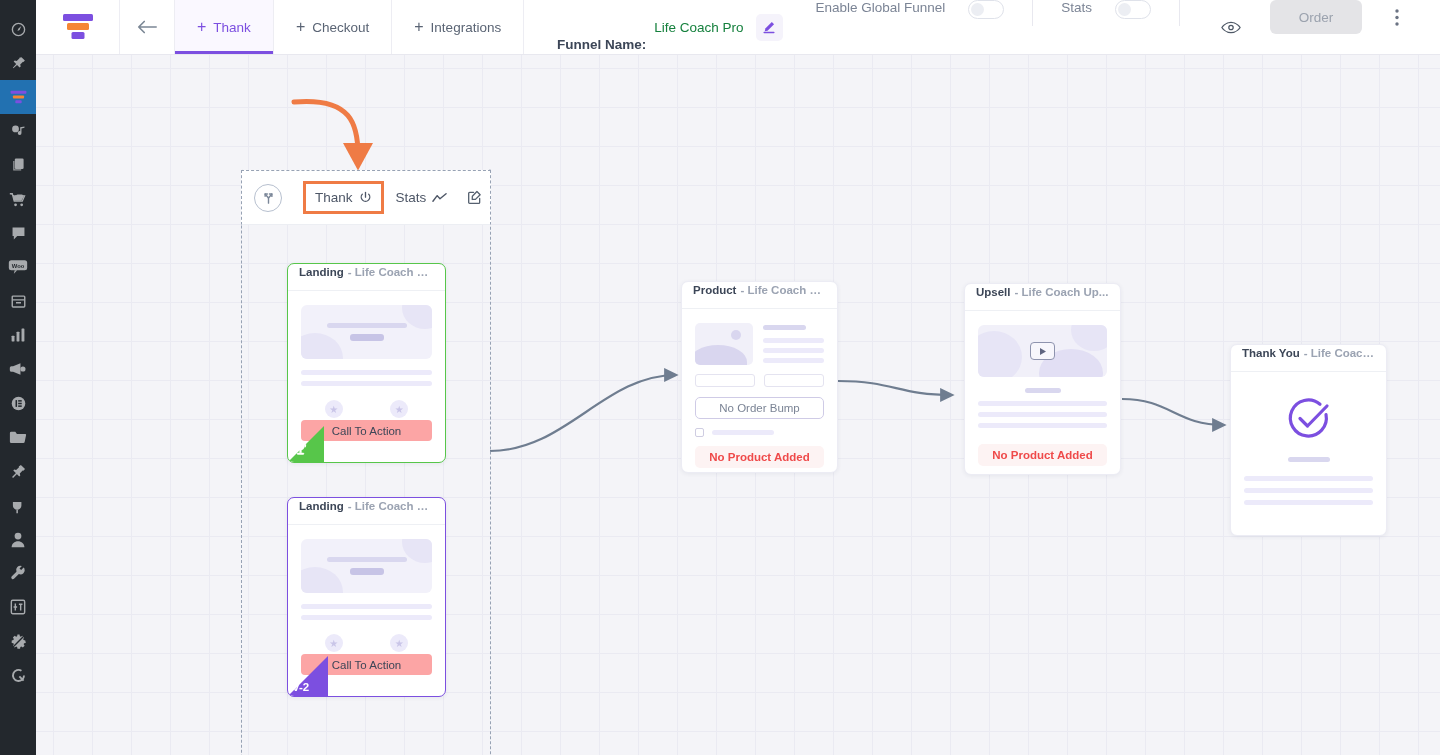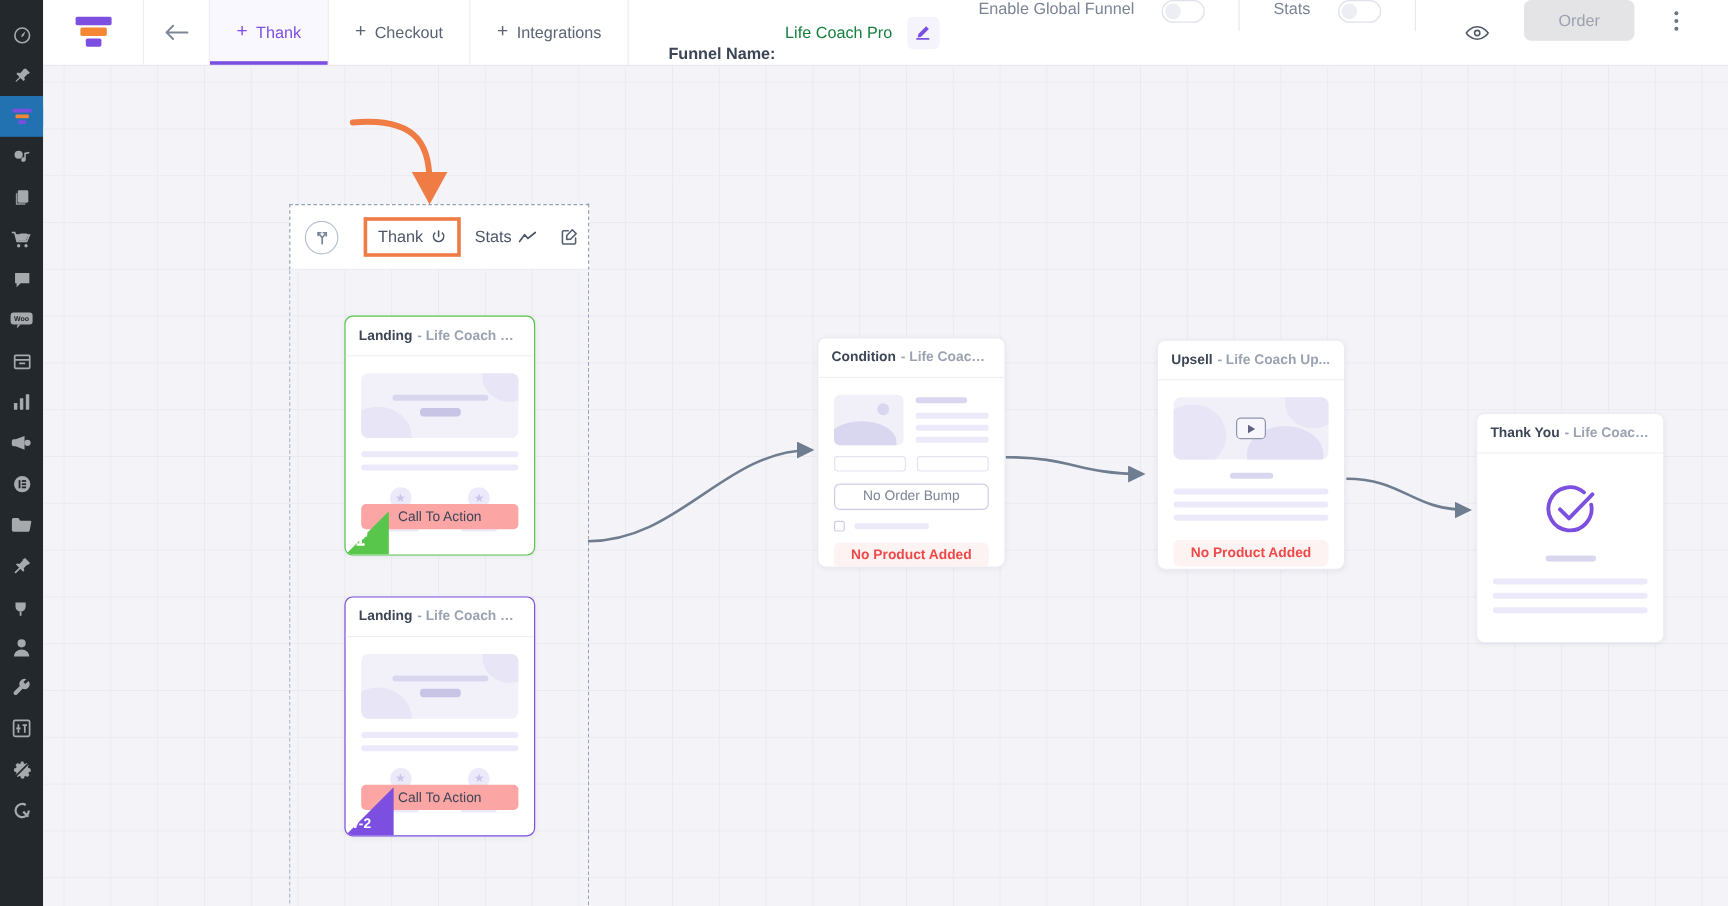--- a/index.html
+++ b/index.html
@@ -160,22 +160,22 @@
 
   
   .card {
     position: absolute;
     background: #ffffff;
     border-radius: 7px;
     overflow: hidden;
     box-shadow: 0 1px 4px rgba(40,50,80,.07);
   }
   .card-head {
-    height: 27px; display: flex; align-items: center;
-    padding: 16px 11px; gap: 4px;
+    height: 27px; display: flex; 
+    padding: 2px 11px; gap: 4px;
     border-bottom: 1px solid #eef0f4;
     font-size: 11.5px; white-space: nowrap; overflow: hidden;
   }
   .card-title { font-weight: 700; color: #3c4657; }
   .card-sub { color: #9ba3b2; font-weight: 600; overflow: hidden; text-overflow: ellipsis; }
   .card-body { position: relative; padding: 14px 13px 0 13px; }
 
   
   .sk { background: #e9e8f5; border-radius: 3px; }
   .hero {
@@ -547,21 +547,21 @@
           </div>
       </div>
     </div>
     <div class="cta" style="position:absolute; left:0; right:0; bottom:8px;">Call To Action</div>
     <div class="corner-badge" style="border-color: transparent transparent #7c4fe0 transparent; border-width:0 0 40px 40px;"></div>
     <span class="badge-label">V-2</span>
   </div>
 
   <div class="card" style="left:645px; top:226px; width:157px; height:192px; border:1px solid #ececf4;">
     <div class="card-head">
-      <span class="card-title">Condition</span>
+      <span class="card-title">Product</span>
       <span class="card-sub">- Life Coach Ch...</span>
     </div>
     <div class="card-body">
       <div style="display:flex; gap:10px;">
         <div style="width:58px;height:42px;border-radius:5px;background:#f1f0f9;position:relative;overflow:hidden;">
           <div style="position:absolute;right:12px;top:7px;width:10px;height:10px;border-radius:50%;background:#d9d6ef;"></div>
           <div style="position:absolute;left:-6px;bottom:-14px;width:58px;height:34px;border-radius:50% 50% 0 0;background:#d9d6ef;"></div>
         </div>
         <div style="flex:1;display:flex;flex-direction:column;gap:5px;padding-top:2px;">
           <div class="sk" style="height:5px;width:70%;background:#d9d7ef;"></div>

